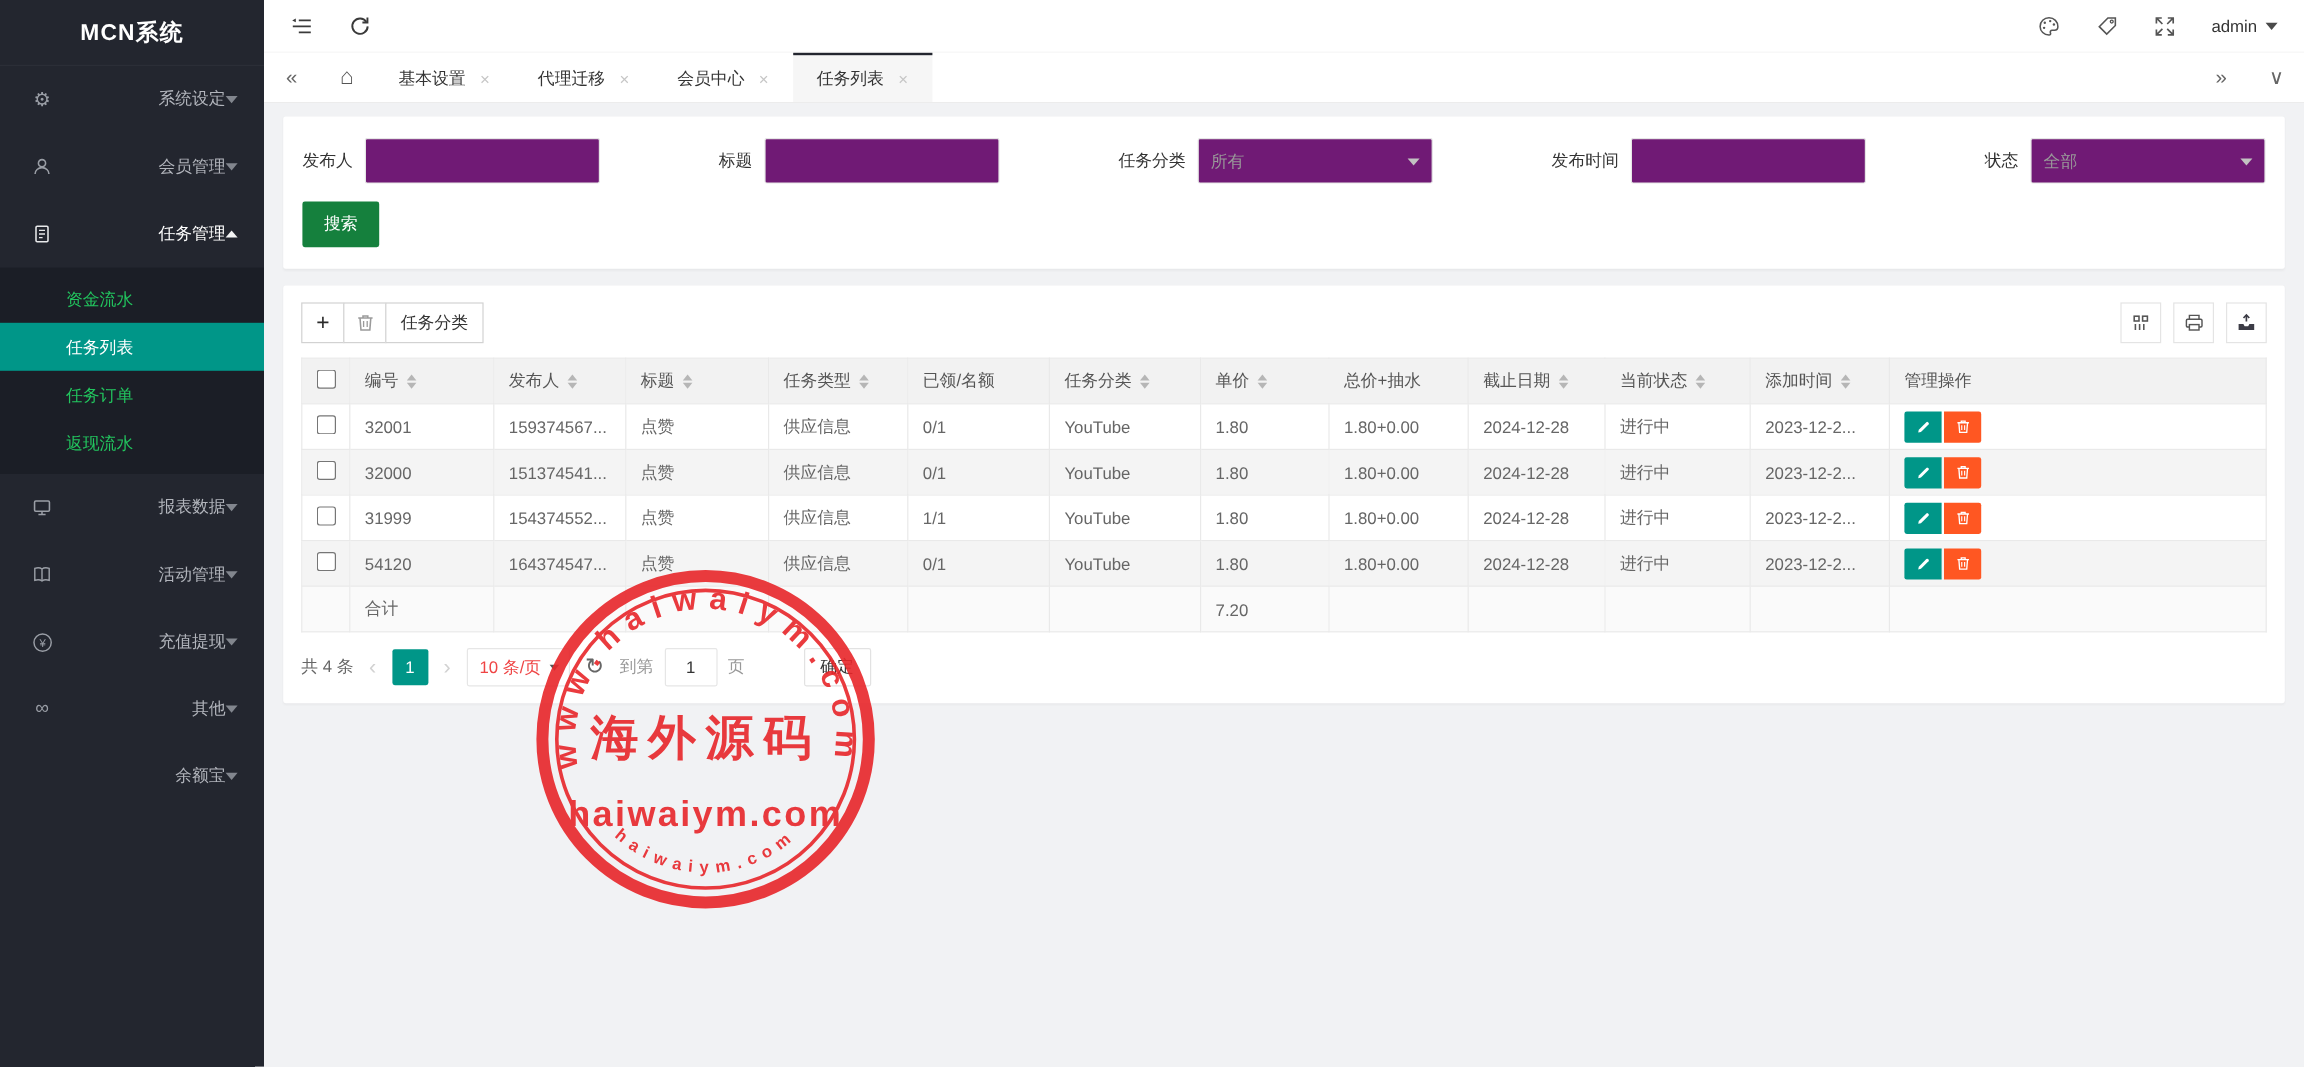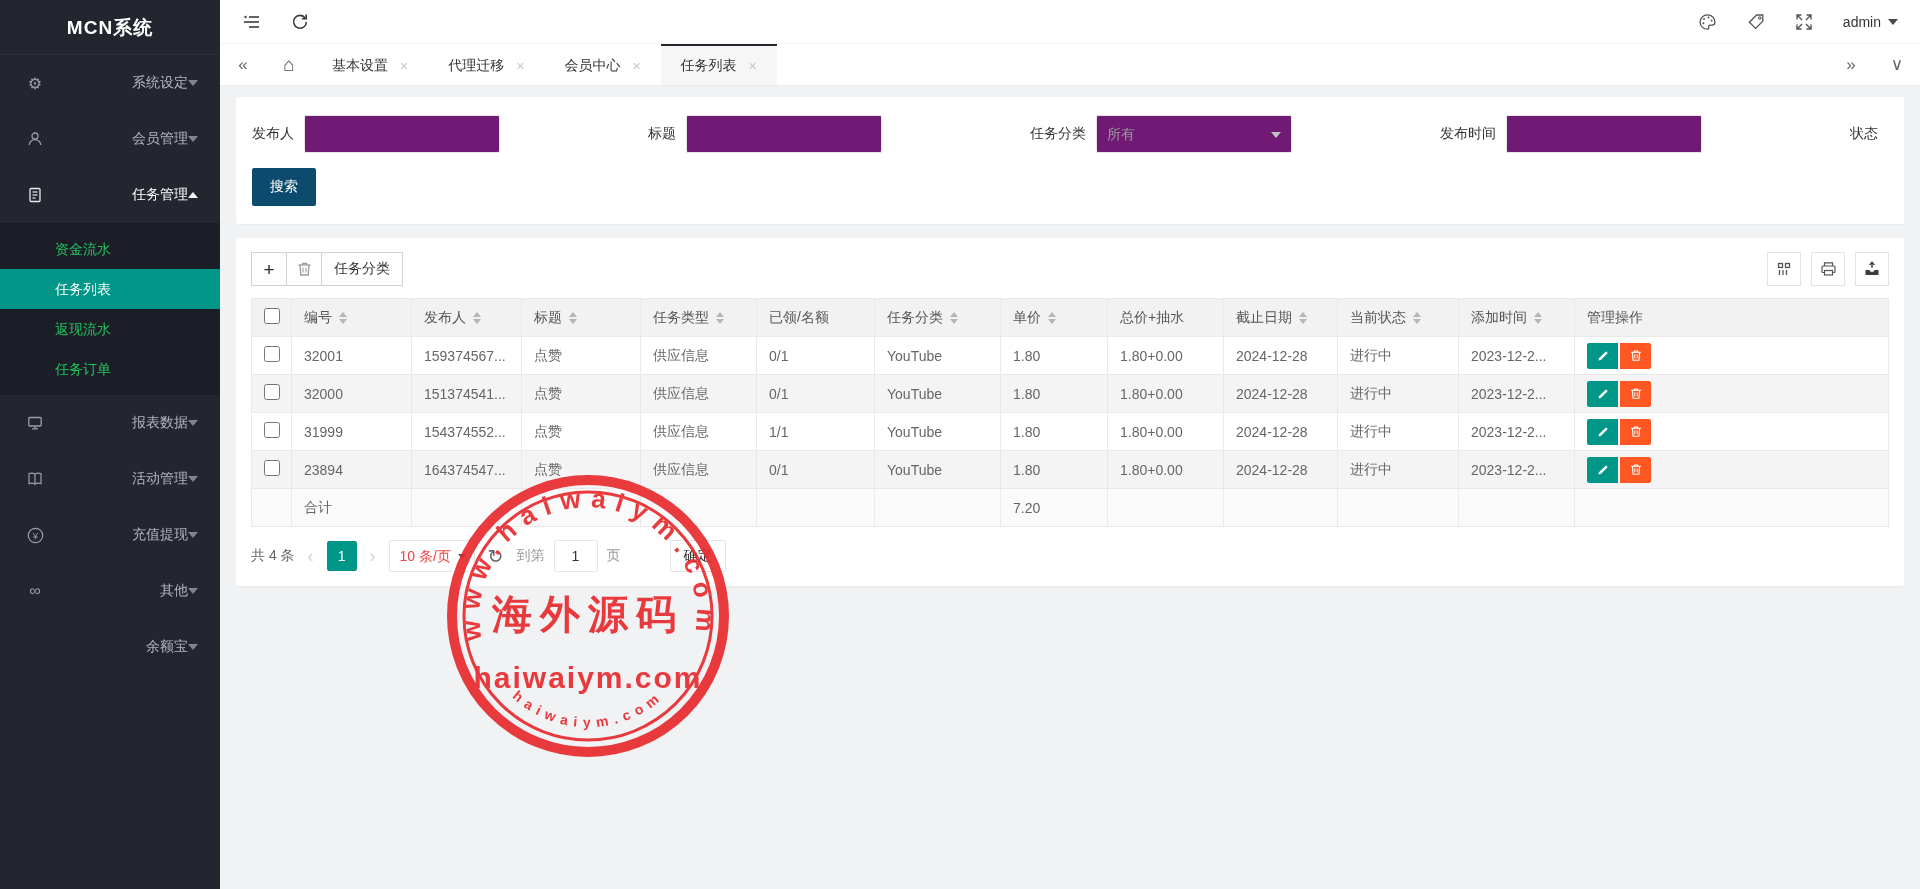--- a/index.html
+++ b/index.html
@@ -47,21 +47,21 @@
 
   
   .filter-card { padding:18px 16px 18px; margin-bottom:14px; }
   .filter-row { display:flex; align-items:center; justify-content:space-between; }
   .fgroup { display:flex; align-items:center; }
   .flabel { font-size:14px; color:#333; margin-right:10px; white-space:nowrap; }
   .fctl { width:196px; height:38px; border:1px solid #e6e6e6; border-radius:2px; background:#701a75; }
   input.fctl { padding:0 10px; font-size:14px; color:#666; outline:none; font-family:inherit; }
   .fselect { position:relative; line-height:36px; padding:0 10px; font-size:14px; color:#999; cursor:pointer; }
   .fselect .sel-caret { position:absolute; right:10px; top:16px; width:0; height:0; border-left:5px solid transparent; border-right:5px solid transparent; border-top:6px solid #c2c2c2; }
-  .search-btn { margin-top:15px; height:38px; padding:0 18px; background:#0c4a6e; color:#fff; border:none; border-radius:2px; font-size:14px; cursor:pointer; font-family:inherit; }
+  .search-btn { margin-top:15px; height:38px; padding:0 18px; background:#15803d; color:#fff; border:none; border-radius:2px; font-size:14px; cursor:pointer; font-family:inherit; }
 
   
   .table-card { padding:14px 15px 14px; }
   .tools { display:flex; align-items:center; margin-bottom:12px; }
   .tool-group { display:flex; }
   .tool-btn { height:34px; min-width:36px; border:1px solid #d2d2d2; background:#fff; display:flex; align-items:center; justify-content:center; font-size:14px; color:#333; cursor:pointer; margin-right:-1px; padding:0 12px; font-family:inherit; }
   .tool-btn.sq { padding:0; width:36px; }
   .tool-btn .plus { font-size:19px; color:#2b2b2b; line-height:1; }
   .tools-right { margin-left:auto; display:flex; gap:10px; }
   .icon-btn { width:34px; height:34px; border:1px solid #e4e4e4; background:#fff; display:flex; align-items:center; justify-content:center; cursor:pointer; }
@@ -132,22 +132,22 @@
               <line x1="5.5" y1="11" x2="8.5" y2="11" stroke="currentColor" stroke-width="1.2"></line>
             </svg>
         </span>
         <span class="nlabel">任务管理</span>
         <span class="caret up"></span>
       </div>
 
       <div class="submenu">
         <div class="sub-item">资金流水</div>
         <div class="sub-item active">任务列表</div>
+        <div class="sub-item">任务订单</div>
         <div class="sub-item">返现流水</div>
-        <div class="sub-item">任务订单</div>
       </div>
 
       <div class="nav-item">
         <span class="nicon">
           <svg width="16" height="16" viewBox="0 0 16 16">
               <rect x="1.8" y="2.5" width="12.4" height="8.5" rx="1" fill="none" stroke="currentColor" stroke-width="1.3"></rect>
               <line x1="8" y1="11" x2="8" y2="13.5" stroke="currentColor" stroke-width="1.3"></line>
               <line x1="5" y1="13.8" x2="11" y2="13.8" stroke="currentColor" stroke-width="1.3"></line>
             </svg>
         </span>
@@ -284,20 +284,24 @@
               <span>所有</span>
               <span class="sel-caret"></span>
             </div>
           </div>
           <div class="fgroup">
             <span class="flabel">发布时间</span>
             <input class="fctl" type="text" value="" style="">
           </div>
           <div class="fgroup">
             <span class="flabel">状态</span>
+            <div class="fctl fselect">
+              <span>全部</span>
+              <span class="sel-caret"></span>
+            </div>
           </div>
         </div>
         <button class="search-btn">搜索</button>
       </div>
 
       <div class="card table-card">
 
         <div class="tools">
           <div class="tool-group">
             <button class="tool-btn sq">
@@ -550,21 +554,21 @@
                         <path d="M3 4 l.8 10 h7.4 L12 4" fill="none" stroke="#fff" stroke-width="1.4"></path>
                         <line x1="6" y1="6.5" x2="6" y2="11.5" stroke="#fff" stroke-width="1.2"></line>
                         <line x1="9" y1="6.5" x2="9" y2="11.5" stroke="#fff" stroke-width="1.2"></line>
                       </svg>
                     </button>
                   </span>
                 </td>
             </tr>
             <tr class="even">
               <td class="ck"><input type="checkbox" style=""></td>
-              <td>23894</td>
+              <td>54120</td>
               <td>164374547...</td>
               <td>点赞</td>
               <td>供应信息</td>
               <td>0/1</td>
               <td>YouTube</td>
               <td>1.80</td>
               <td>1.80+0.00</td>
               <td>2024-12-28</td>
               <td>进行中</td>
               <td>2023-12-2...</td>

